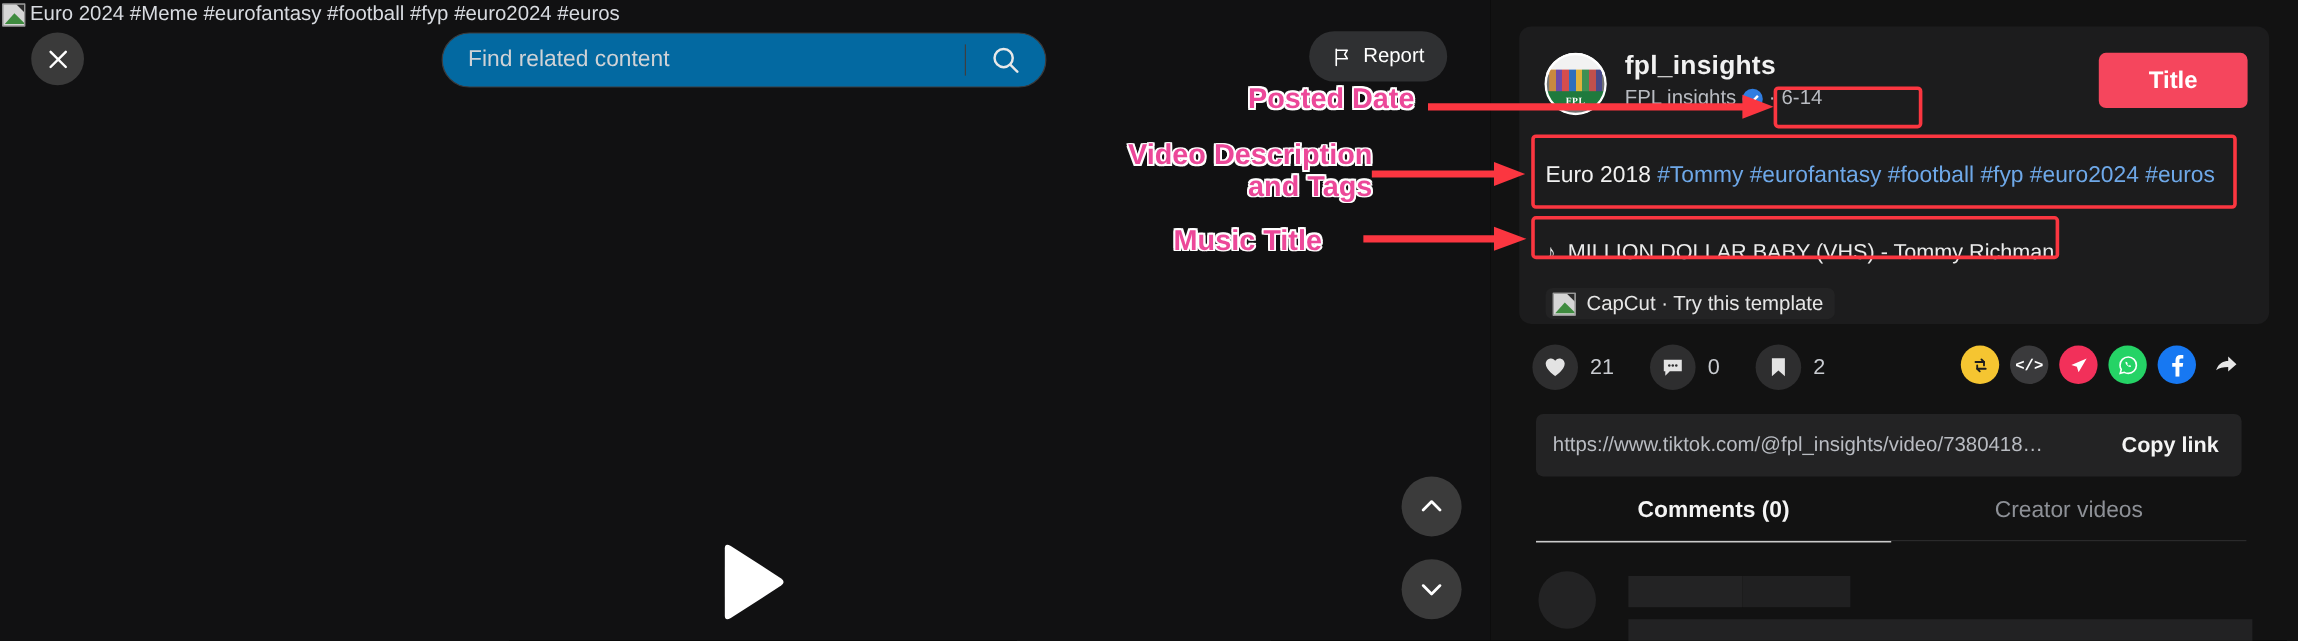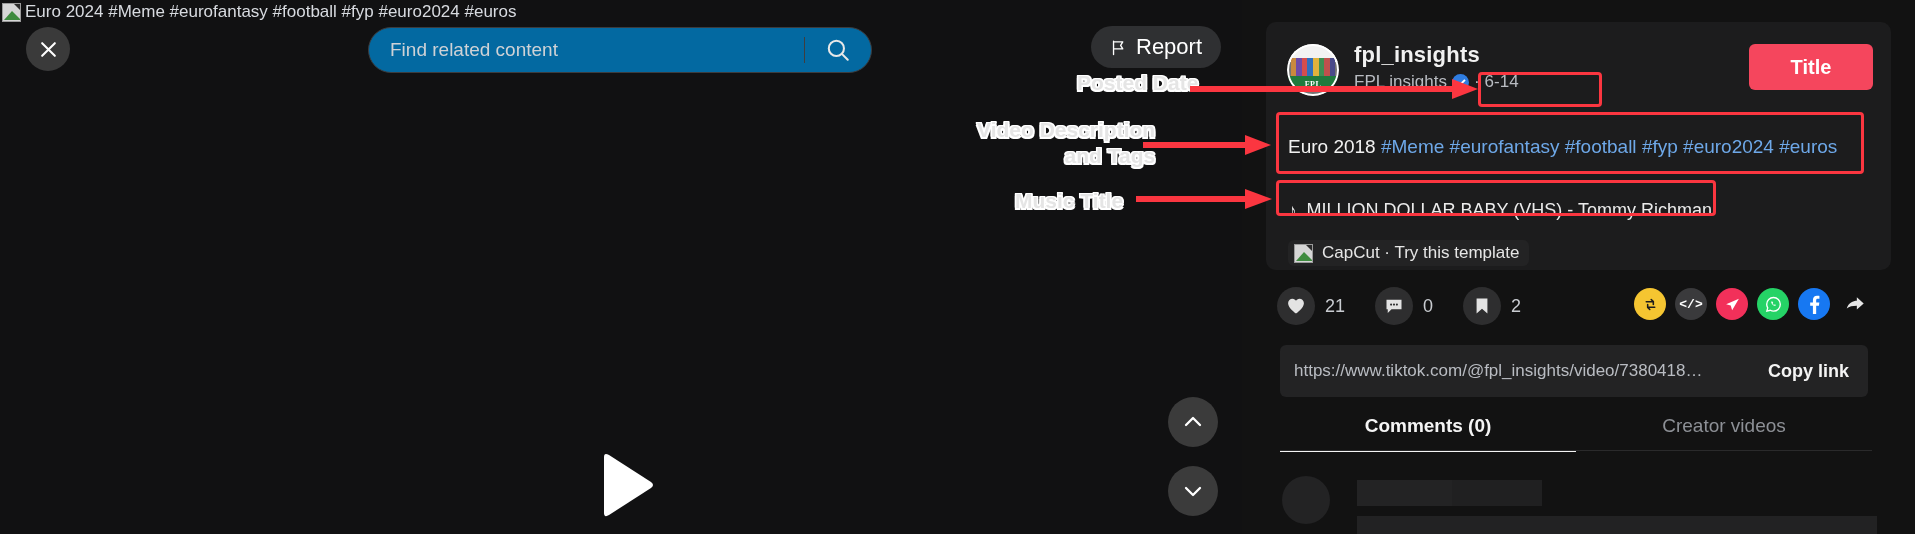--- a/index.html
+++ b/index.html
@@ -75,21 +75,21 @@
     position: absolute; left: 596px; top: 452px;
     width: 60px; height: 66px; cursor: pointer;
   }
 
   
   #report-button {
     position: absolute; left: 1091px; top: 26px;
     height: 42px; padding: 0 19px; border-radius: 21px;
     background: #2f3032; border: none; cursor: pointer;
     display: flex; align-items: center; gap: 9px;
-    color: #fff; font-size: 22px;
+    color: #fff; font-size: 17px;
     font-family: "Liberation Sans", sans-serif;
   }
   #report-button svg { width: 17px; height: 17px; }
 
   
   .nav-arrow {
     position: absolute; left: 1168px;
     width: 50px; height: 50px; border-radius: 50%;
     background: #3b3b3b; border: none; cursor: pointer;
     display: flex; align-items: center; justify-content: center;
@@ -251,27 +251,26 @@
   #sk-avatar {
     position: absolute; left: 0; top: 6px; width: 48px; height: 48px;
     border-radius: 50%; background: #232324;
   }
   #sk-line1 { position: absolute; left: 75px; top: 10px; width: 95px; height: 26px; background: #232324; }
   #sk-line1b{ position: absolute; left: 170px; top: 10px; width: 90px; height: 26px; background: #202021; }
   #sk-line2 { position: absolute; left: 75px; top: 46px; width: 520px; height: 30px; background: #222223; }
 
   
   .anno-label {
-    position: absolute; color: #e5e5e5; font-weight: bold;
-    font-size: 21px; line-height: 26px; white-space: pre;
+    position: absolute; color: #ec4899; font-weight: bold;
+    font-size: 24px; line-height: 26px; white-space: pre;
     text-shadow: -1.5px -1.5px 0 #fff, 1.5px -1.5px 0 #fff,
                  -1.5px 1.5px 0 #fff, 1.5px 1.5px 0 #fff,
                  0 -1.5px 0 #fff, 0 1.5px 0 #fff,
                  -1.5px 0 0 #fff, 1.5px 0 0 #fff;
-    margin-left: 37px;
   }
   .anno-box {
     position: absolute; border: 3px solid #fb3640; border-radius: 4px;
     pointer-events: none;
   }
   .anno-arrow { position: absolute; pointer-events: none; }
 
   #lbl-posted-date { left: 1040px; top: 70px; }
   #lbl-desc { left: 940px; top: 117px; text-align: right; }
   #lbl-music { left: 978px; top: 188px; }
@@ -349,21 +348,21 @@
         <div id="username">fpl_insights</div>
         <div id="subline">
           <span>FPL insights</span>
           <span class="verified-badge"></span>
           <span id="dot-sep">·</span>
           <span id="posted-date">6-14</span>
         </div>
         <button id="follow-button">Title</button>
       </div>
 
-      <div id="description"><span>Euro 2018 </span><span class="tag">#Meme</span> <span class="tag">#eurofantasy</span> <span class="tag">#football</span> <span class="tag">#fyp</span> <span class="tag">#euro2024</span> <span class="tag">#euros</span></div>
+      <div id="description"><span>Euro 2018 </span><span class="tag">#Tommy</span> <span class="tag">#eurofantasy</span> <span class="tag">#football</span> <span class="tag">#fyp</span> <span class="tag">#euro2024</span> <span class="tag">#euros</span></div>
 
       <div id="music-row">
         <span class="note">♪</span>
         <span>MILLION DOLLAR BABY (VHS) - Tommy Richman</span>
       </div>
 
       <div id="capcut-row">
         <span class="broken-img">
             <span class="tear"></span>
           </span>

